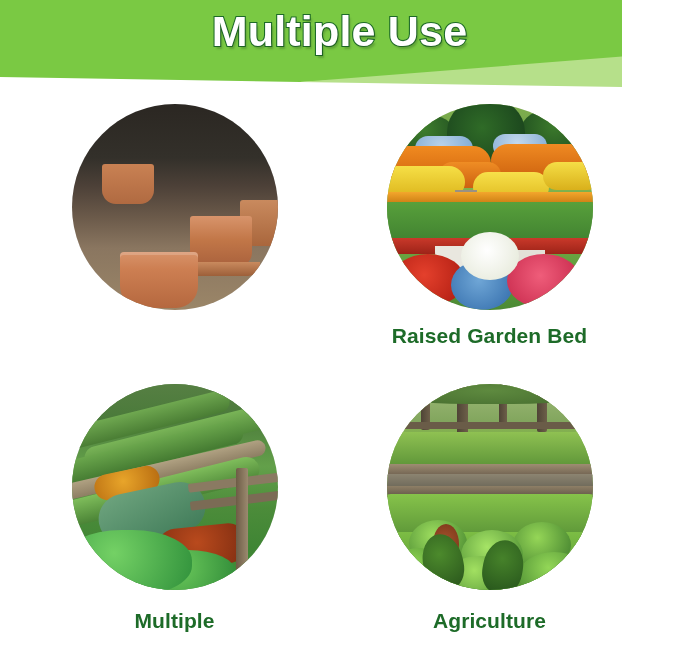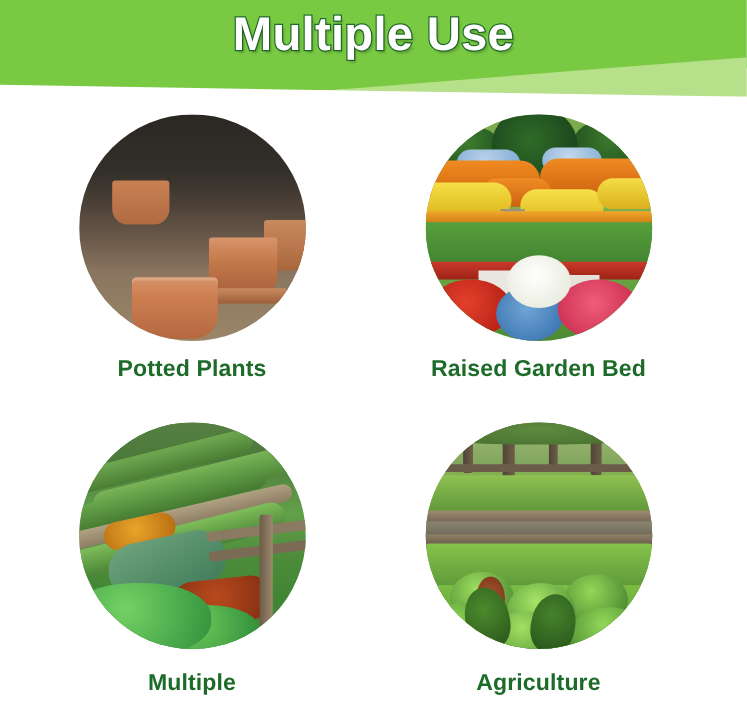--- a/index.html
+++ b/index.html
@@ -4,21 +4,21 @@
 <style>
   html,body{margin:0;padding:0;background:#ffffff;}
   body{
     width:679px;height:650px;position:relative;overflow:hidden;
     font-family:"Liberation Sans","DejaVu Sans",sans-serif;
     background:#ffffff;
   }
 
   
   .banner{
-    position:absolute;left:0;top:0;width:679px;height:96px;overflow:hidden;
+    position:absolute;left:0;top:0;width:622px;height:96px;overflow:hidden;
   }
   .banner-base{
     position:absolute;left:0;top:0;width:679px;height:96px;
     background:#7ac943;
     -webkit-clip-path:polygon(0 0,679px 0,679px 62px,300px 82px,0 77px);
     clip-path:polygon(0 0,679px 0,679px 62px,300px 82px,0 77px);
   }
   .banner-wedge{
     position:absolute;left:0;top:0;width:679px;height:96px;
     background:#b6e08a;
@@ -190,21 +190,20 @@
         <span class="sq pot-mid"></span>
         <span class="f f3"></span>
         <span class="fl fl-mag2"></span>
         <span class="f f2"></span>
         <span class="f f5"></span>
         <span class="stone"></span>
         <span class="sq saucer"></span>
         <span class="sq pot-main"></span>
       </div>
     </div>
-    <div class="caption">Potted Plants</div>
   </div>
 
   <div class="cell c1">
     <div class="circle-wrap">
       <div class="photo p2">
         <b class="bushL"></b>
         <b class="bushR"></b>
         <b class="shrub"></b>
         <b class="blue1"></b>
         <b class="blue2"></b>

